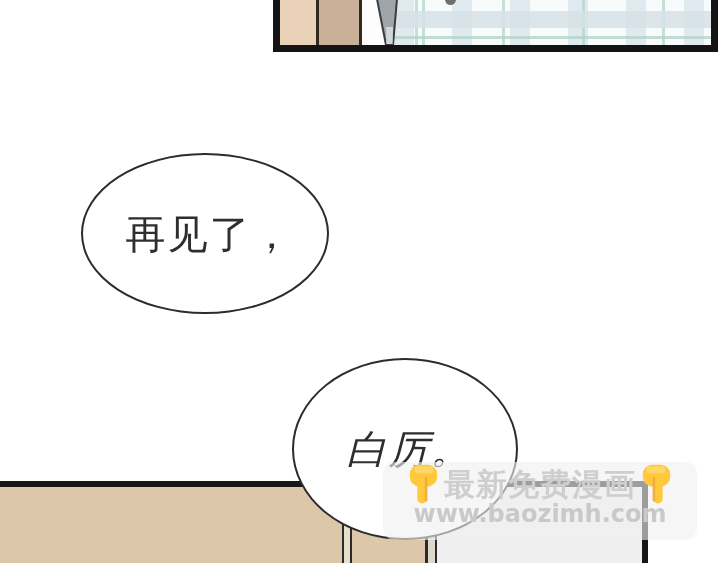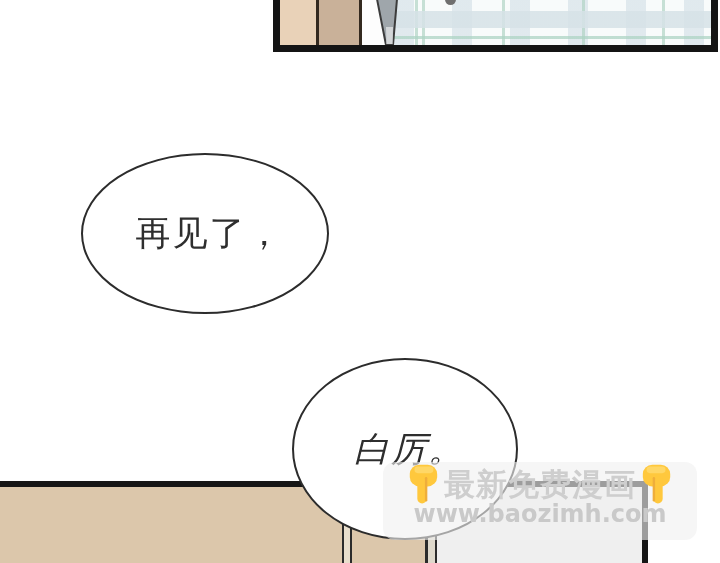--- a/index.html
+++ b/index.html
@@ -30,21 +30,21 @@
   }
   .closet-edge{position:absolute;left:92px;top:0;width:30px;height:46px;}
   .hair-dot{position:absolute;left:165px;top:0;width:11px;height:6px;background:#6f6f6f;border-radius:0 0 6px 6px;}
   
   .bubble{
     position:absolute;background:#ffffff;border:2px solid #2c2c2c;border-radius:50%;
     display:flex;align-items:center;justify-content:center;
     box-sizing:border-box;
   }
   .bubble .txt{
-    font-size:35px;color:#2e2e2e;letter-spacing:2px;line-height:1.1;white-space:nowrap;margin-left:9px;
+    font-size:40px;color:#2e2e2e;letter-spacing:2px;line-height:1.1;white-space:nowrap;margin-left:9px;
   }
   .bubble-1{left:81px;top:153px;width:248px;height:161px;}
   .bubble-2{left:292px;top:358px;width:226px;height:182px;z-index:3;font-style:italic;}
   
   .wall-top-edge{position:absolute;left:0;top:481px;width:648px;height:6px;background:#161616;}
   .wall{position:absolute;left:0;top:487px;width:437px;height:76px;background:#dcc7ab;}
   .wall-seam{
     position:absolute;left:342px;top:487px;width:10px;height:76px;
     background:linear-gradient(90deg,#2b2b2b 0 2px,#e8decc 2px 8px,#2b2b2b 8px 10px);
   }

